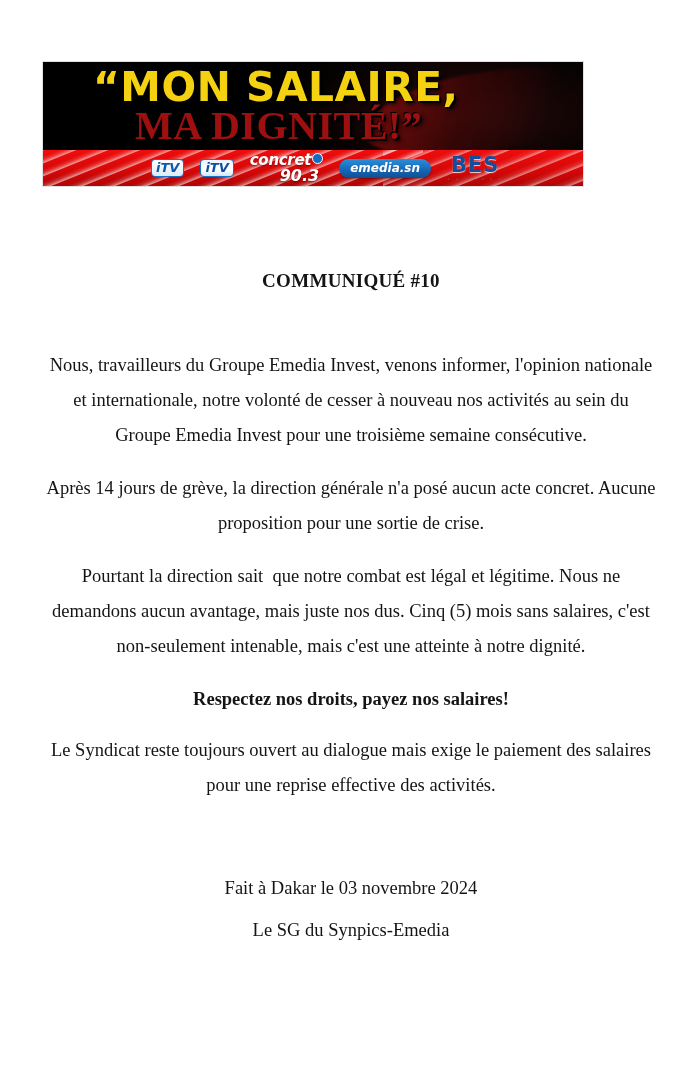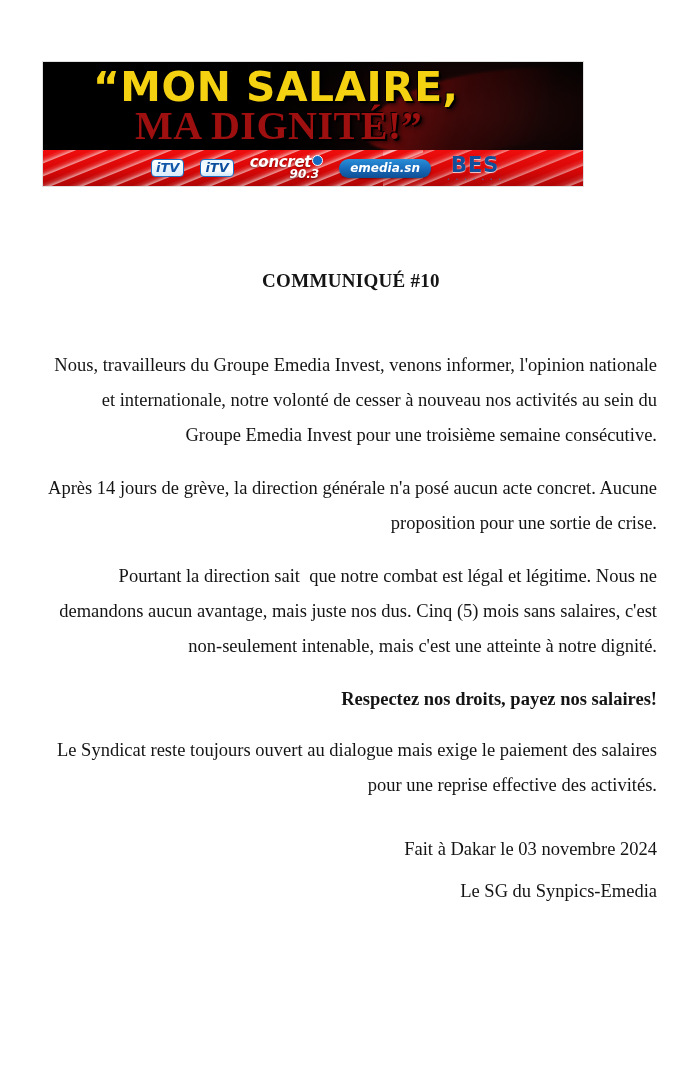--- a/index.html
+++ b/index.html
@@ -157,21 +157,21 @@
   .logo-iradio .lr-top .dot {
     display: inline-block;
     width: 9px; height: 9px;
     border-radius: 50%;
     background: #1569c0;
     border: 1.5px solid #ffffff;
     vertical-align: 1px;
     margin-left: 1px;
   }
   .logo-iradio .lr-bot {
-    font-size: 12px;
+    font-size: 16px;
     font-weight: 700;
     font-style: italic;
     color: #ffffff;
     text-shadow: 0 1px 2px rgba(0,0,0,0.5);
     margin-right: 4px;
     margin-left: 20px;
   }
   .logo-emedia {
     background: linear-gradient(180deg, #2a8fd8 0%, #1668b8 55%, #0f4f93 100%);
     border-radius: 11px;
@@ -214,33 +214,33 @@
     text-align: center;
     font-weight: 700;
     font-size: 19px;
     letter-spacing: 0.3px;
     margin: 0 0 56px 0;
   }
   .para {
     font-size: 18.5px;
     line-height: 35px;
     margin: 0 0 18px 0;
-    text-align: right;
+    text-align: center;
     white-space: pre-wrap;
   }
   .para.bold {
     font-weight: 700;
     margin-bottom: 16px;
   }
   .para.last {
     margin-bottom: 0;
   }
   .signature {
-    margin-top: 29px;
-    text-align: right;
+    margin-top: 68px;
+    text-align: center;
   }
   .sig-line {
     font-size: 18.5px;
     line-height: 35px;
     margin: 0;
   }
   .sig-line.second {
     margin-top: 7px;
   }
 </style>

